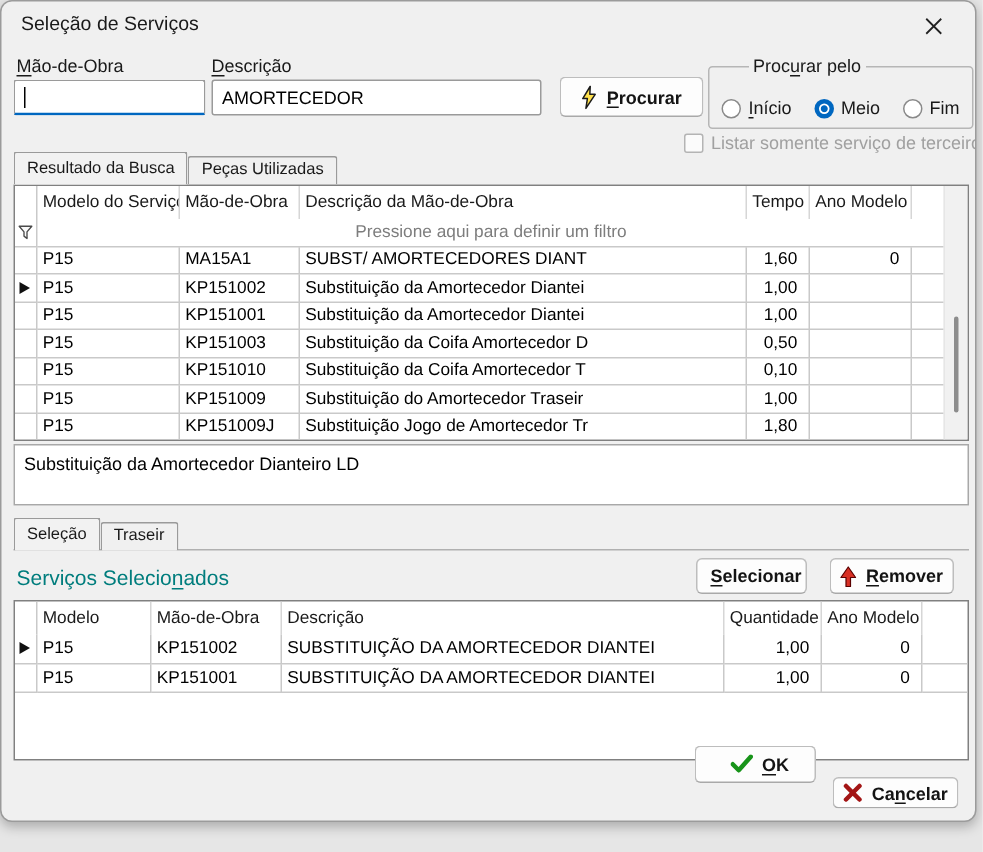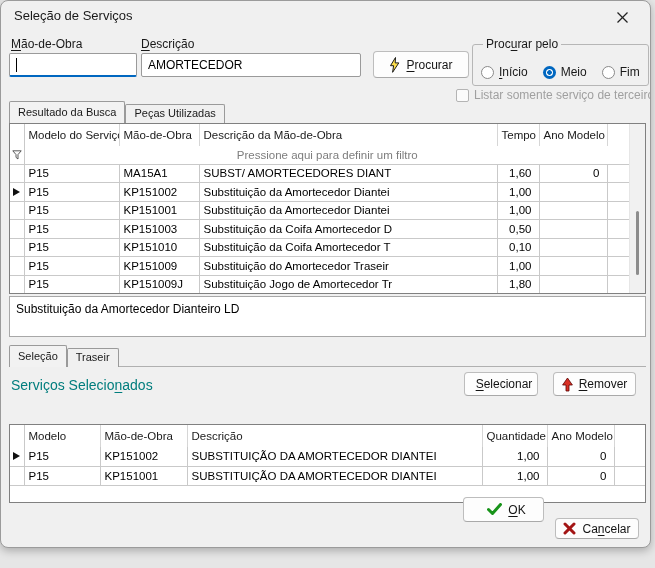--- a/index.html
+++ b/index.html
@@ -18,26 +18,26 @@
   
   .flabel { position:absolute; font-size:12px; color:#191919; }
   .textbox { position:absolute; box-sizing:border-box; height:24px; background:#fff;
              border:1px solid #9a9a9a; border-radius:2px; font-family:"Liberation Sans",sans-serif;
              font-size:12px; color:#000; padding:0 6px; }
   .textbox.focused { border-bottom:2px solid #0067c0; }
   .caret { position:absolute; left:15px; top:57px; width:1px; height:14px; background:#000; }
 
   .btn { position:absolute; box-sizing:border-box; display:flex; align-items:center; justify-content:center;
          gap:6px; background:#fdfdfd; border:1px solid #bdbdbd; border-bottom-color:#a9a9a9;
-         border-radius:4px; font-family:"Liberation Sans",sans-serif; font-size:12px; color:#141414; cursor:pointer; }
+         border-radius:4px; font-family:"Liberation Sans",sans-serif; font-size:12px; color:#141414; cursor:pointer;font-weight:bold; }
 
   
   fieldset.groupbox { position:absolute; left:471px; top:36px; width:174px; height:49px; margin:0;
          border:1px solid #b6b6b6; border-radius:3px; padding:2px 8px 0 8px; box-sizing:border-box; }
-  fieldset.groupbox legend { font-size:12px; color:#191919; padding:0 3px; margin-left:2px; }
+  fieldset.groupbox legend { font-size:12px; color:#191919; padding:0 3px; margin-left:18px; }
   .radio-row { display:flex; align-items:center; gap:15px; margin-top:12px; }
   .radio-item { display:flex; align-items:center; gap:5px; font-size:12px; color:#191919; cursor:pointer; }
   .rb { width:13px; height:13px; border-radius:50%; border:1px solid #8a8a8a; background:#fff; box-sizing:border-box; flex:none; }
   .rb.checked { border:none; background:#0067c0; position:relative; }
   .rb.checked::after { content:""; position:absolute; left:3px; top:3px; width:7px; height:7px; border-radius:50%;
         background:radial-gradient(circle, #0067c0 0 2px, #fff 2.6px); }
 
   
   .chkrow { position:absolute; left:455px; top:87px; display:flex; align-items:center; gap:5px; }
   .chk { width:13px; height:13px; border:1px solid #b4b4b4; border-radius:2px; background:#fbfbfb; box-sizing:border-box; flex:none; }
@@ -249,21 +249,21 @@
     </svg>
     <span><span></span><span class="mn">S</span><span>elecionar</span></span>
   </button>
   <button class="btn" style="left:552px; top:371px; width:83px; height:24px;">
     <svg width="11" height="15" viewBox="0 0 11 15">
       <polygon points="4,14 7,14 7,8 10.4,8 5.5,1 0.6,8 4,8" fill="#d83025" stroke="#5a0000" stroke-width="0.8" stroke-linejoin="round"></polygon>
     </svg>
     <span><span></span><span class="mn">R</span><span>emover</span></span>
   </button>
 
-  <div class="grid" style="left:8px; top:399px; width:637px; height:79px;margin-top:24px;">
+  <div class="grid" style="left:8px; top:399px; width:637px; height:107px;">
     <table style="width:635px;">
       <colgroup>
         <col style="width:14px">
           <col style="width:76px">
           <col style="width:87px">
           <col style="width:295px">
           <col style="width:65px">
           <col style="width:67px">
           <col style="width:31px">
       </colgroup>

